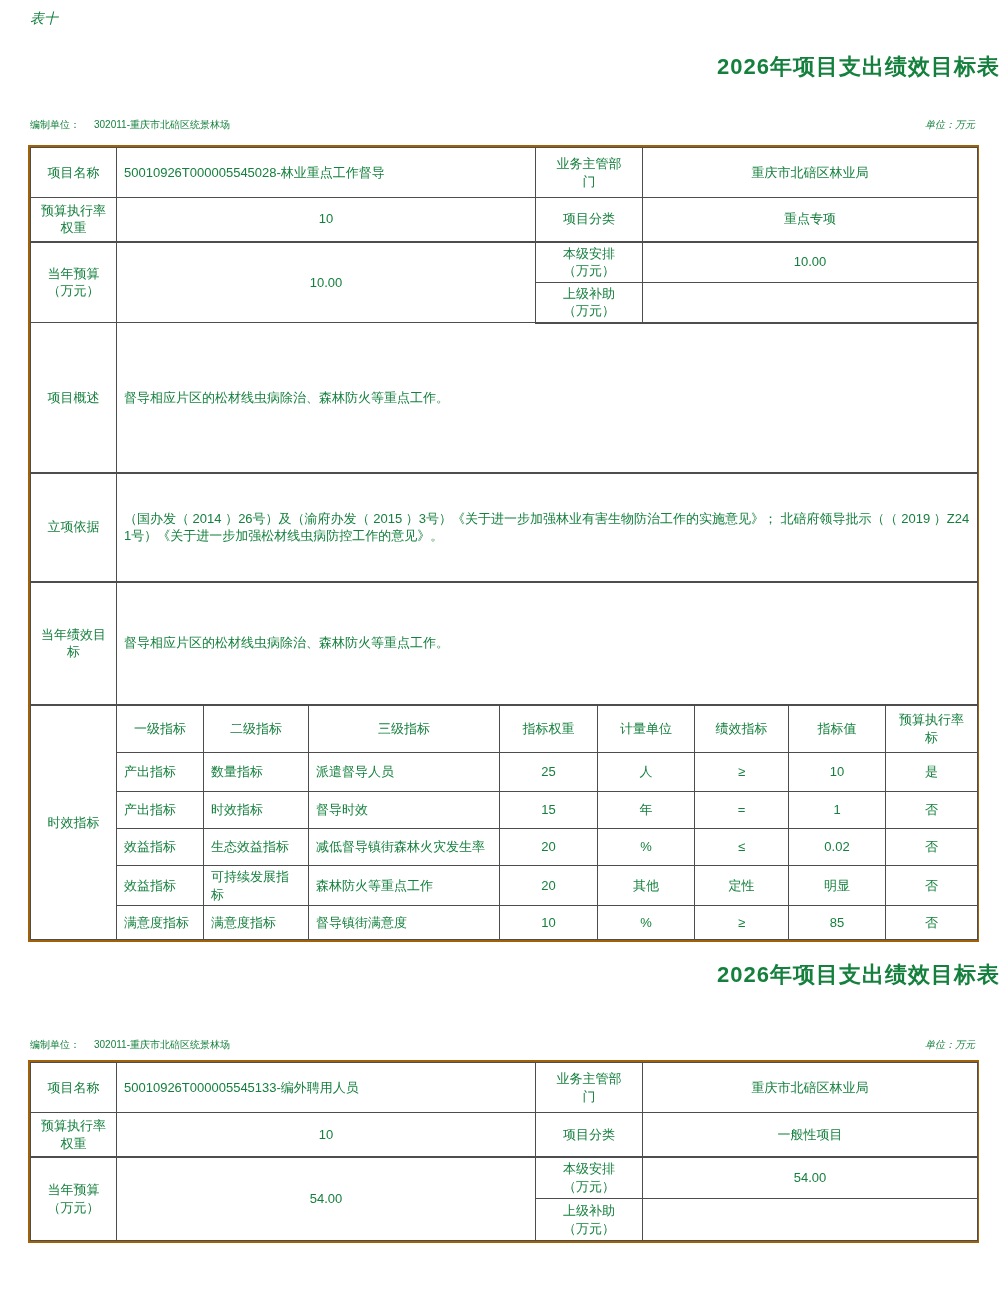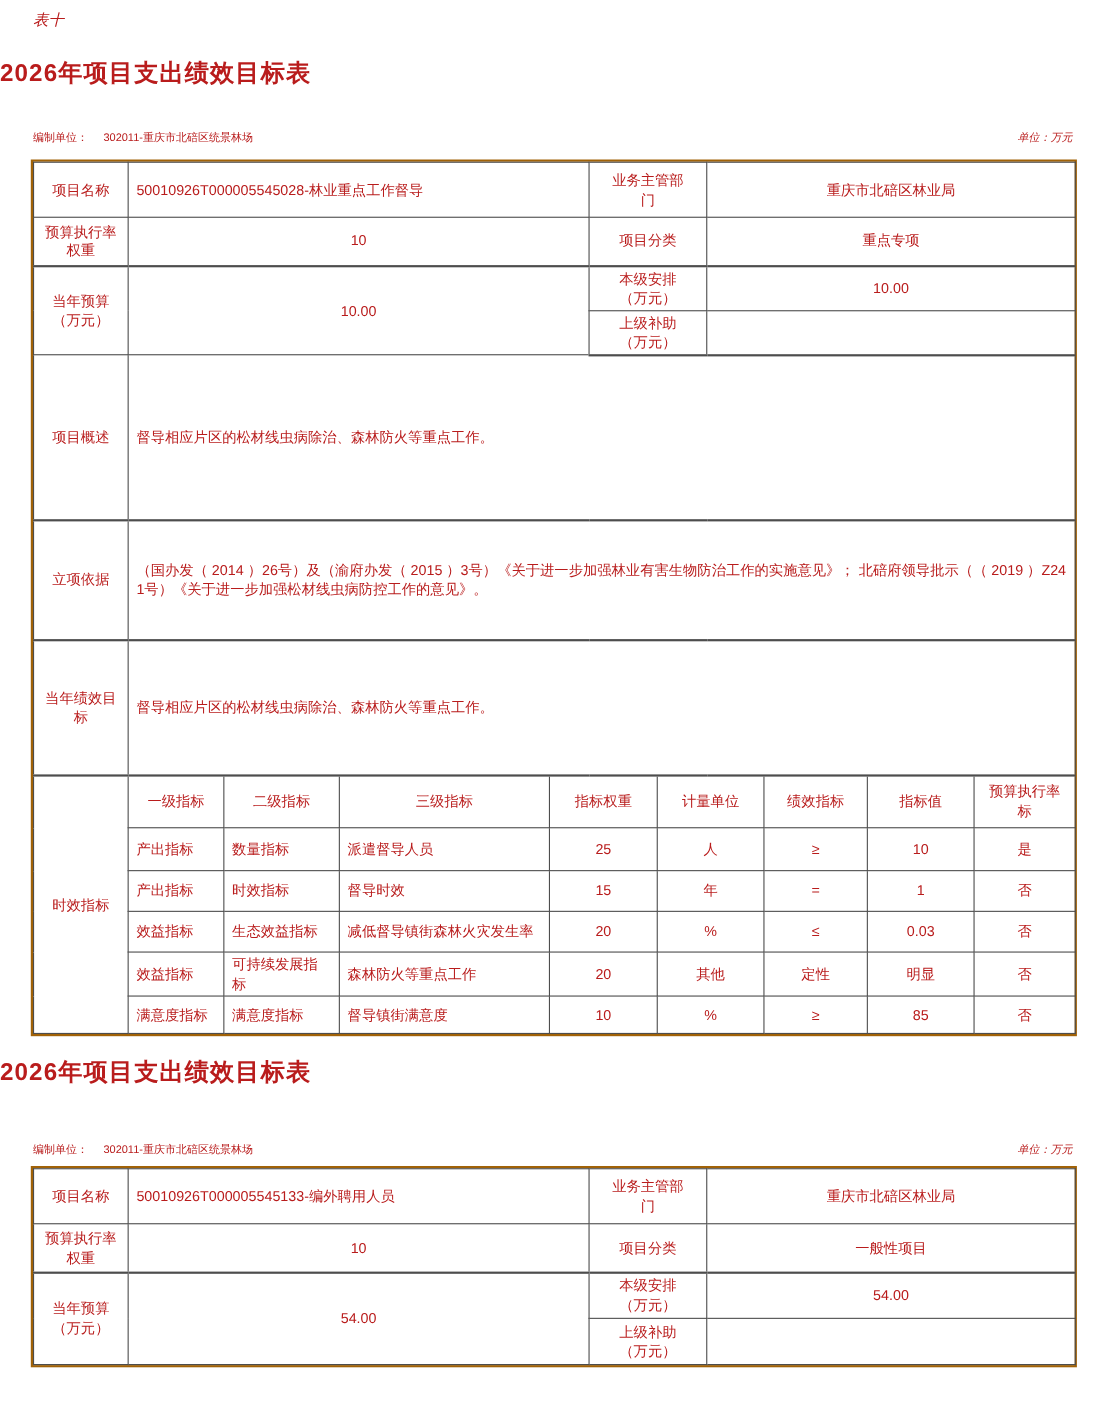--- a/index.html
+++ b/index.html
@@ -1,29 +1,29 @@
 <!DOCTYPE html>
 <html><head>
 <meta charset="utf-8">
 <style>
   html,body{margin:0;padding:0;background:#fff;}
   .page{
     position:relative;
     width:1000px;height:1297px;
-    background:#fff;color:#b91c1c;
+    background:#fff;color:#15803d;
     font-family:"Liberation Sans",sans-serif;
     overflow:hidden;
   }
   .sheet-tag{
     padding:10px 0 0 30px;
     font-size:14px;font-style:italic;
   }
   .doc-title{
     margin:24px 0 0 0;
-    text-align:left;
+    text-align:right;
     font-size:22px;font-weight:bold;
     letter-spacing:1px;
   }
   .doc-title-2{margin-top:18px;}
   .meta{
     display:flex;justify-content:space-between;align-items:flex-end;
     margin:36px 0 0 30px;width:945px;
     font-size:10px;
   }
   .meta-2{margin-top:48px;}
@@ -166,21 +166,21 @@
         <td>1</td>
         <td>否</td>
       </tr>
       <tr class="r37">
         <td class="val-left">效益指标</td>
         <td class="val-left">生态效益指标</td>
         <td class="val-left">减低督导镇街森林火灾发生率</td>
         <td>20</td>
         <td>%</td>
         <td>≤</td>
-        <td>0.03</td>
+        <td>0.02</td>
         <td>否</td>
       </tr>
       <tr class="r38">
         <td class="val-left">效益指标</td>
         <td class="val-left">可持续发展指标</td>
         <td class="val-left">森林防火等重点工作</td>
         <td>20</td>
         <td>其他</td>
         <td>定性</td>
         <td>明显</td>

